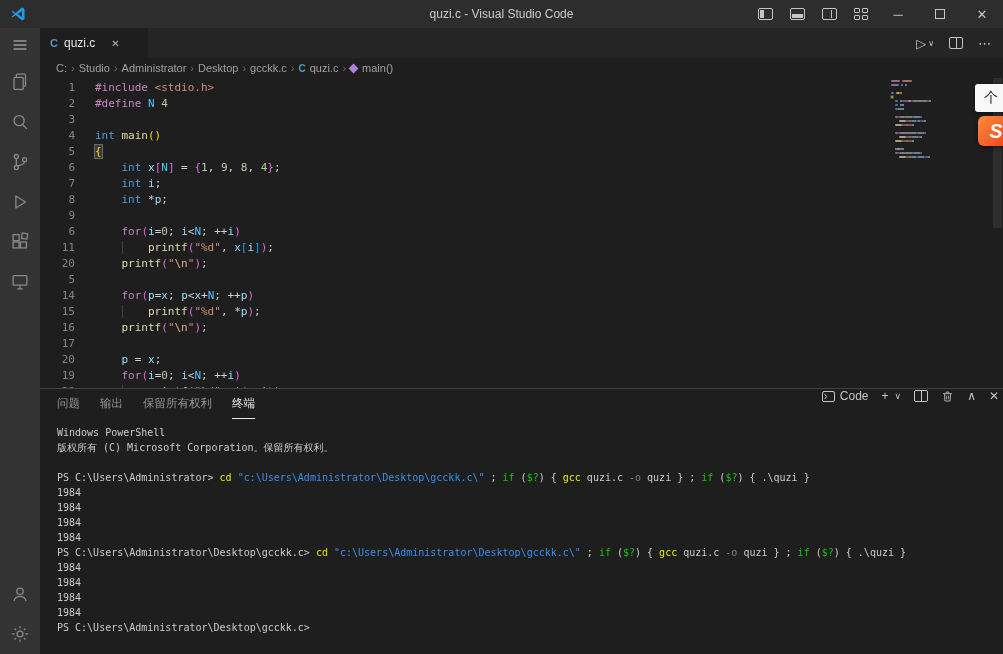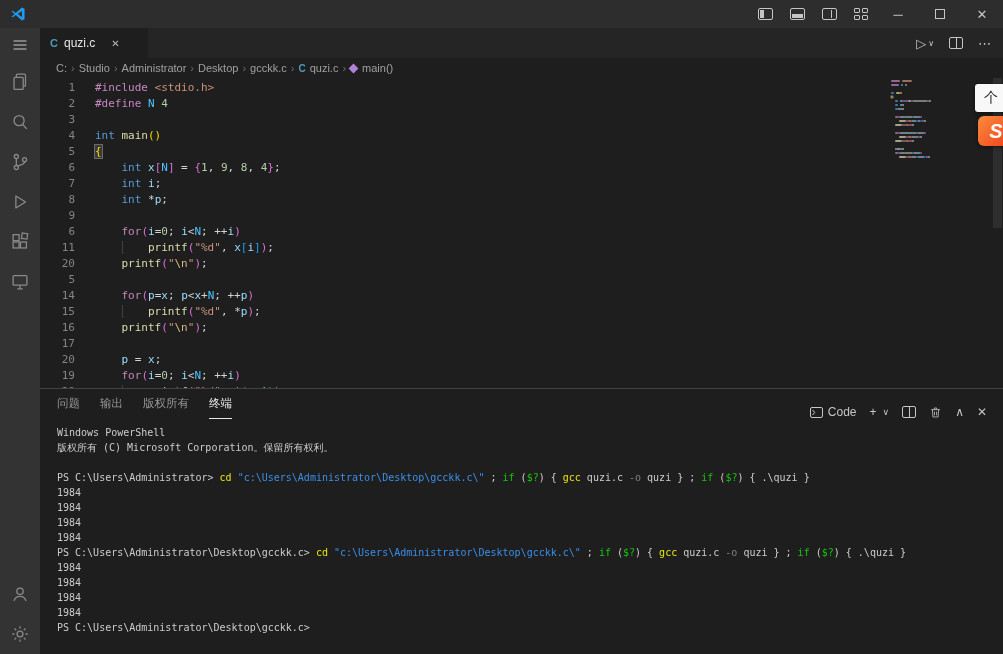--- a/index.html
+++ b/index.html
@@ -63,21 +63,21 @@
   .tk-ig{box-shadow:inset 1px 0 0 #404040}
 
   .minimap{position:absolute;top:2px;right:16px;width:96px}
   .mm-line{display:flex;height:2px;margin-bottom:2px}
   .mm-tok{height:2px;background:currentColor;opacity:.7;border-radius:1px;flex:0 0 auto}
   .scrollbar{position:absolute;top:0;right:0;width:12px;bottom:0}
   .scrollbar::before{content:"";position:absolute;top:0;right:1px;width:9px;height:150px;background:rgba(121,121,121,.18)}
 
   
   .panel{flex:0 0 266px;display:flex;flex-direction:column;background:#1e1e1e;border-top:1px solid #414141}
-  .panel-header{flex:0 0 30px;display:flex;align-items:flex-end;padding:0 16px 0 17px}
+  .panel-header{flex:0 0 30px;display:flex;align-items:flex-start;padding:0 4px 0 17px}
   .panel-tabs{display:flex;align-items:center;height:100%}
   .panel-tab{font-size:11.5px;color:#969696;margin-right:20px;height:100%;display:flex;align-items:center;border-bottom:1px solid transparent}
   .panel-tab.active{color:#e7e7e7;border-bottom-color:#e7e7e7}
   .panel-actions{margin-left:auto;display:flex;align-items:center;gap:13px;color:#c5c5c5;font-size:12px}
   .pa{display:inline-flex;align-items:center;gap:5px}
   .pa.chev{font-size:9px;margin-left:-7px}
   .terminal{flex:1;padding:6px 0 0 17px;font-family:"DejaVu Sans Mono",monospace;font-size:10px;line-height:15px;white-space:pre;overflow:hidden}
   .tl{min-height:15px}
   .t-d{color:#cccccc}.t-cmd{color:#e5e510}.t-str{color:#3b8eea}.t-kw{color:#16c60c}
   .t-var{color:#16c60c}.t-param{color:#808080}
@@ -95,20 +95,21 @@
 <body>
 
 <div class="window">
 
   <div class="titlebar">
     <div class="tb-logo">
       <svg width="16" height="16" viewBox="0 0 24 24">
           <path fill="#1f9cf0" d="M17.8 2.1 8.7 10.5 4.1 7 2.2 8l4.7 4-4.7 4 1.9 1 4.6-3.5 9.1 8.4 4-1.9V4L17.8 2.1zM17.9 7.6v8.8L11.5 12l6.4-4.4z"></path>
         </svg>
     </div>
+    <div class="tb-title">quzi.c - Visual Studio Code</div>
     <div class="tb-right">
       <div class="tb-btn">
           <span class="lay lay-left"></span>
         </div>
       <div class="tb-btn">
           <span class="lay lay-bottom"></span>
         </div>
       <div class="tb-btn">
           <span class="lay lay-right"></span>
         </div>
@@ -445,21 +446,21 @@
             </div>
           </div>
         <div class="scrollbar"></div>
       </div>
 
       <div class="panel">
         <div class="panel-header">
           <div class="panel-tabs">
               <span class="panel-tab">问题</span>
               <span class="panel-tab">输出</span>
-              <span class="panel-tab">版权所有</span>
+              <span class="panel-tab">保留所有权利</span>
               <span class="panel-tab active">终端</span>
             </div>
           <div class="panel-actions">
             <span class="pa">
               <svg width="13" height="11" viewBox="0 0 13 11">
                   <rect x="0.5" y="0.5" width="12" height="10" rx="1.5" stroke="#c5c5c5" fill="none"></rect>
                   <path d="M2.5 3l2.2 2.5-2.2 2.5" stroke="#c5c5c5" fill="none"></path>
                 </svg>
               <span>Code</span>
             </span>

